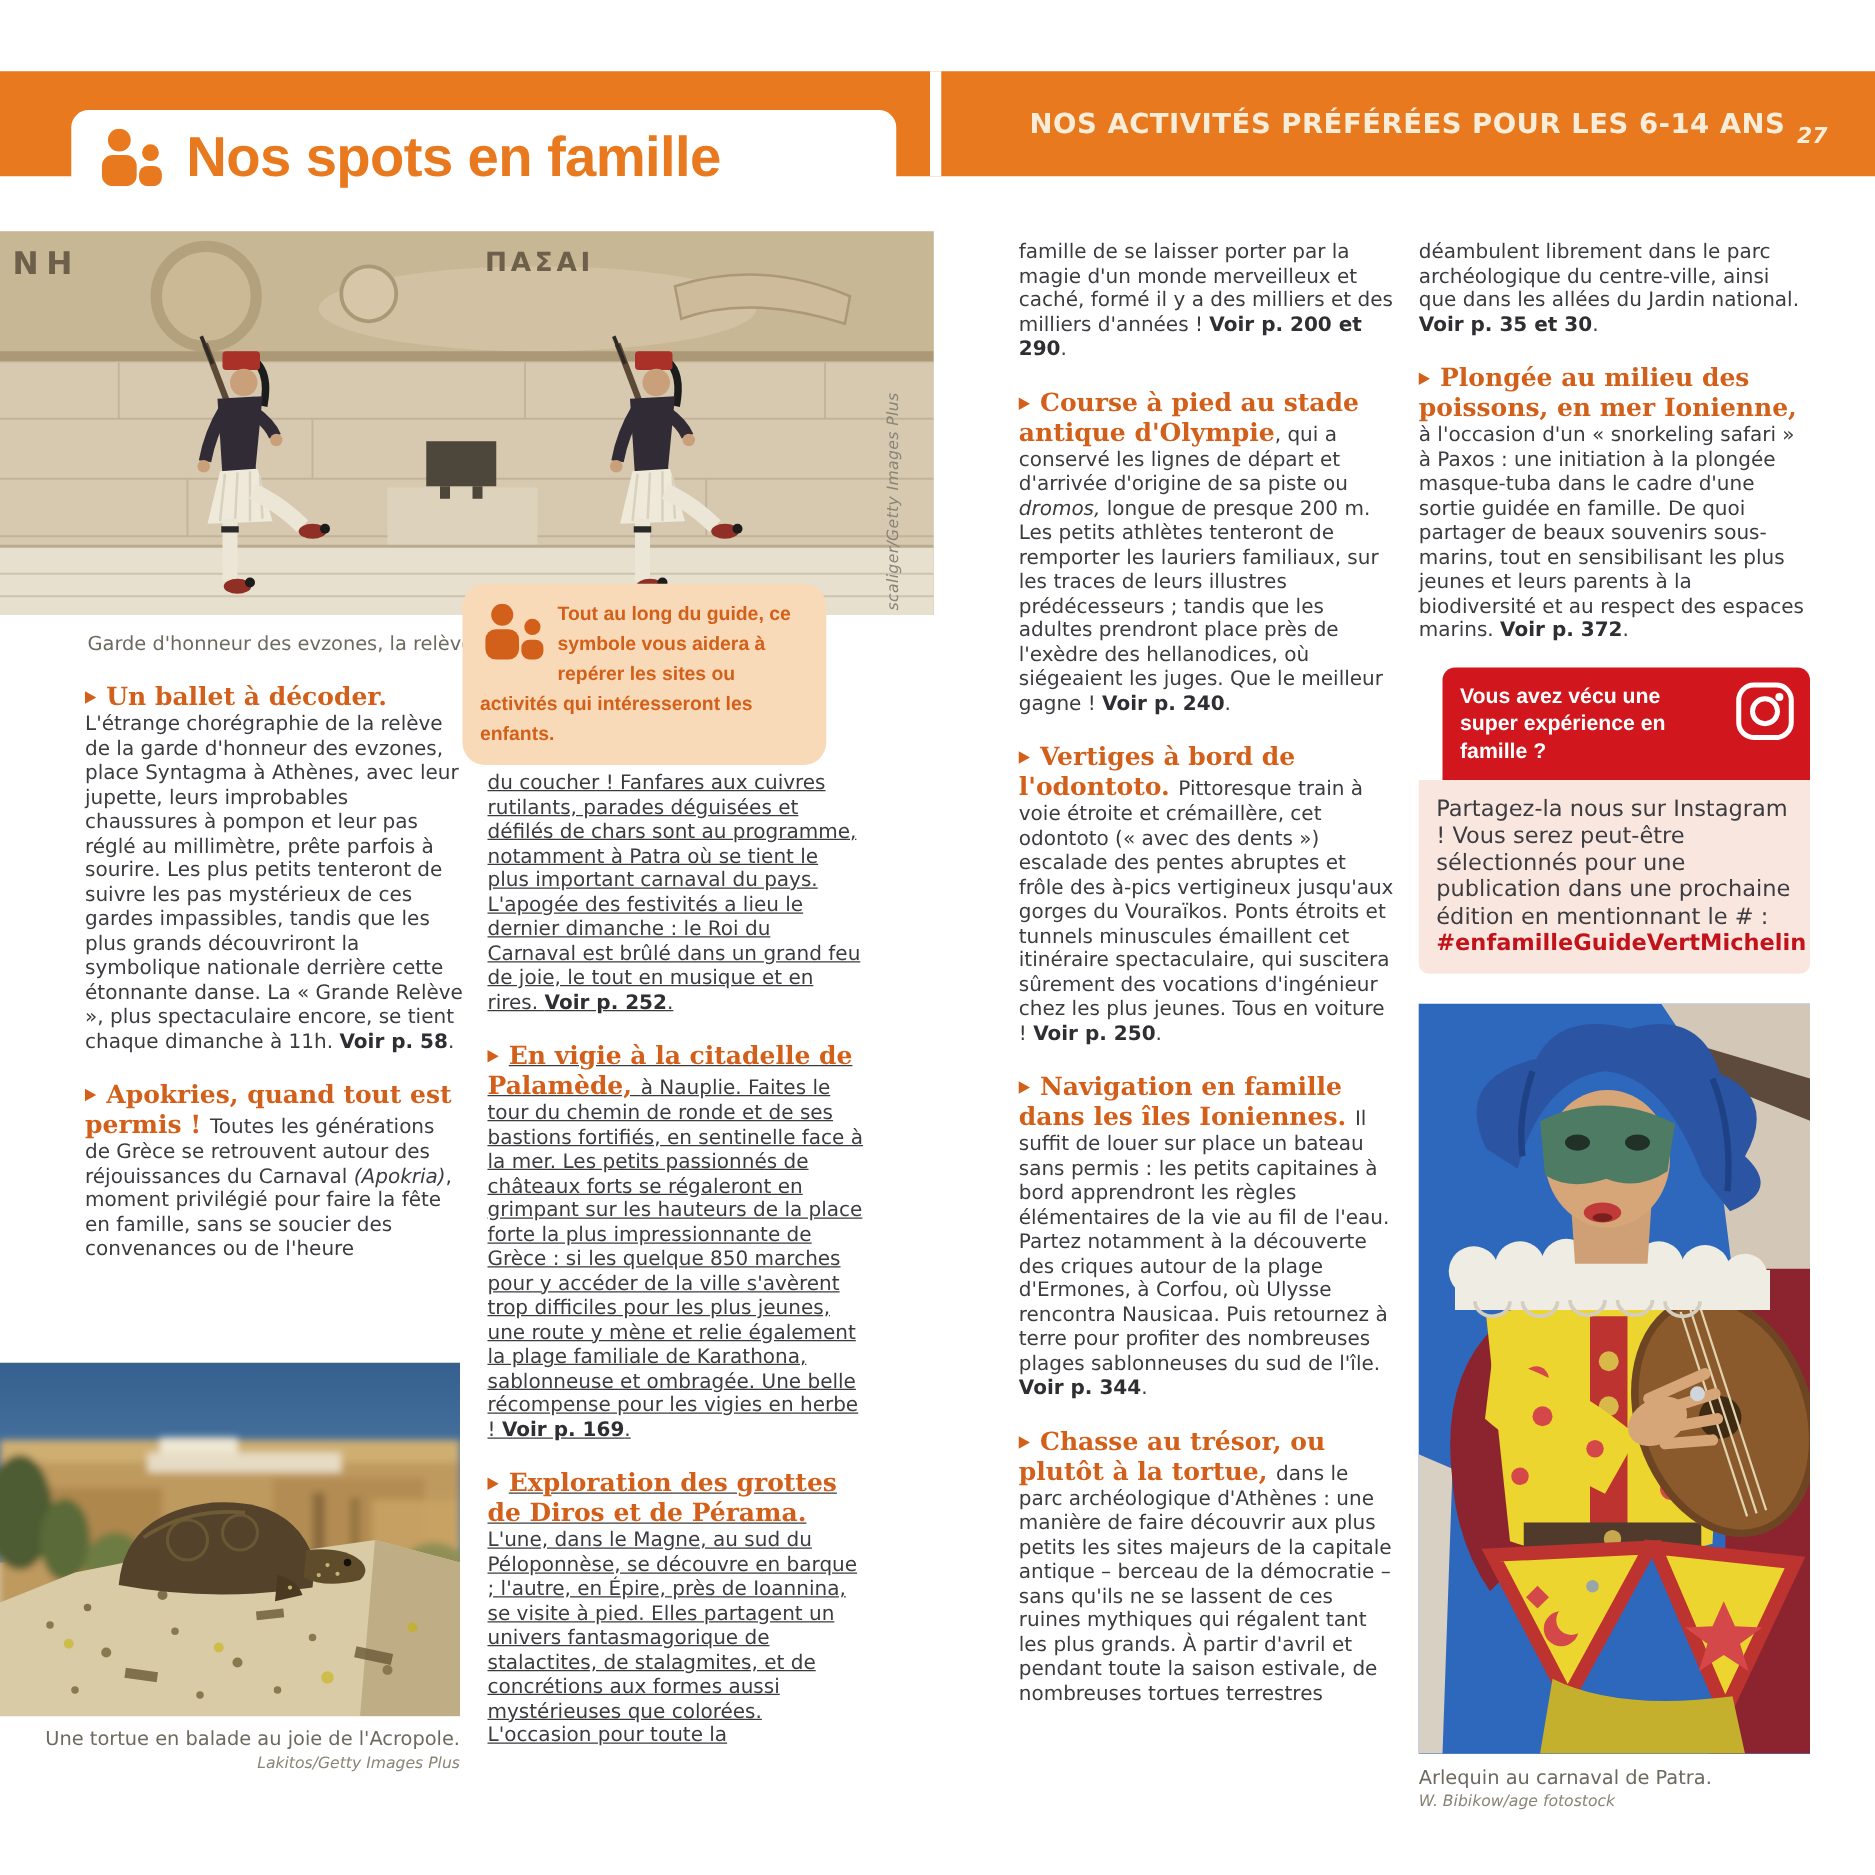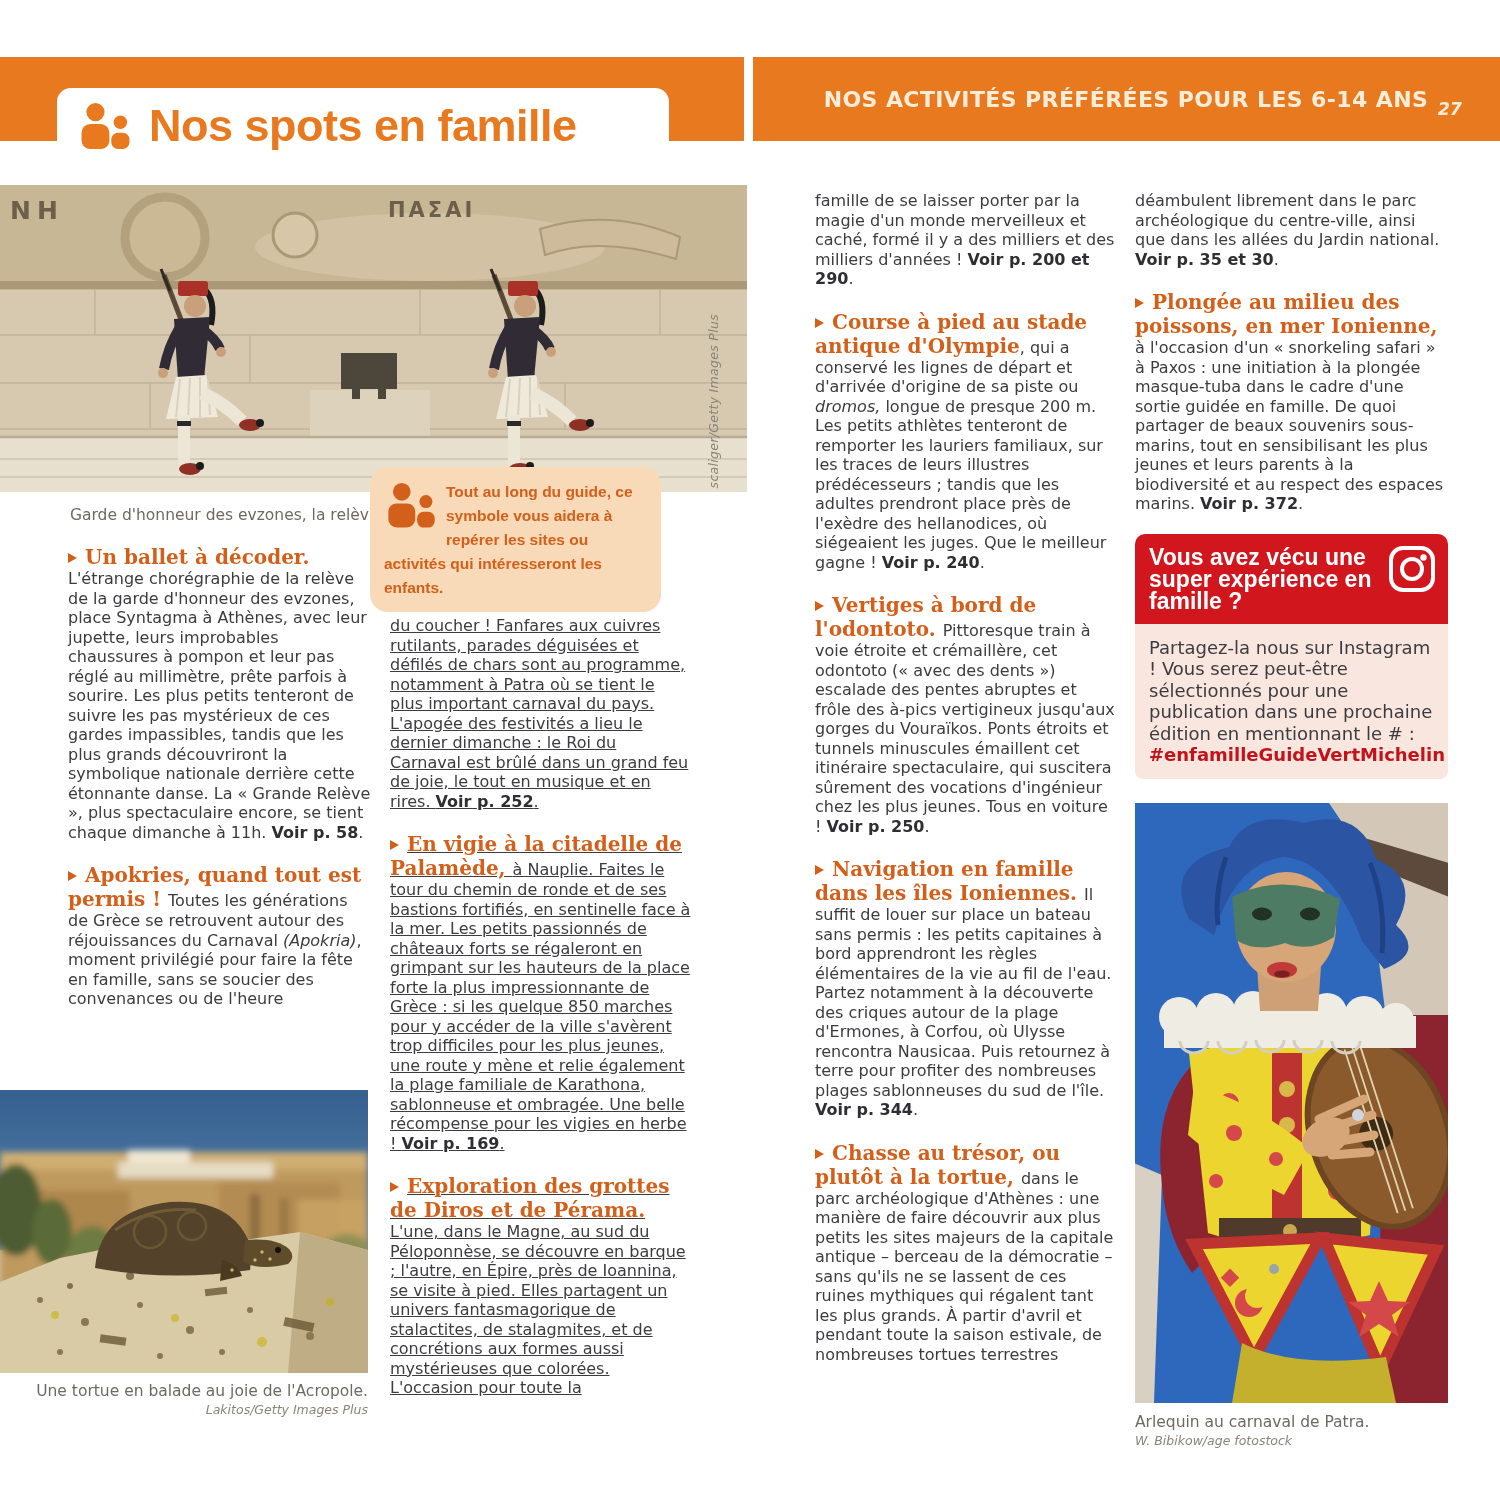--- a/index.html
+++ b/index.html
@@ -14,21 +14,21 @@
     --credit-ink:#8a8477;
     --cream:#f8edd9;
   }
   *{margin:0;padding:0;box-sizing:border-box;}
   html,body{background:#fff;}
   .page{position:relative;width:1500px;height:1500px;background:#fff;overflow:hidden;
         font-family:"DejaVu Sans","Liberation Sans",sans-serif;color:var(--body-ink);}
   
   .band{position:absolute;left:0;top:57px;width:1500px;height:84px;background:var(--brand-orange);}
   .gutter{position:absolute;left:744px;top:57px;width:9px;height:84px;background:#fff;}
-  .title-box{position:absolute;left:57px;top:88px;width:612px;height:76px;background:#fff;
+  .title-box{position:absolute;left:57px;top:88px;width:660px;height:76px;background:#fff;
              border-radius:14px;display:flex;align-items:center;padding:0 22px;gap:16px;z-index:2;}
   .title-box .ficon{color:var(--brand-orange);flex:0 0 auto;}
   .page-title{font-family:"Liberation Sans","DejaVu Sans",sans-serif;font-weight:bold;
               font-size:45px;letter-spacing:-0.5px;color:var(--brand-orange);white-space:nowrap;}
   .band-right{position:absolute;left:752px;top:57px;width:748px;height:84px;
               display:flex;align-items:center;justify-content:center;}
   .section-title{color:var(--cream);font-weight:bold;font-size:22px;letter-spacing:.4px;}
   .page-number{position:absolute;right:38px;top:0;height:104px;display:flex;align-items:center;
                color:var(--cream);font-weight:bold;font-size:17.5px;font-style:italic;}
   
@@ -59,22 +59,22 @@
          margin-right:8px;transform:translateY(-1px);}
   
   .callout{position:absolute;left:370px;top:467px;width:291px;background:var(--callout-bg);
            border-radius:18px;padding:13px 14px 12px 14px;z-index:3;}
   .callout .ficon{float:left;width:52px;margin:3px 8px 2px 2px;color:var(--heading-orange);}
   .callout-text{font-family:"Liberation Sans","DejaVu Sans",sans-serif;font-weight:bold;
                 font-size:15.5px;line-height:24px;color:var(--heading-orange);}
   
   .insta{margin-top:20px;width:313px;}
   .insta-head{position:relative;background:var(--insta-red);border-radius:10px 10px 0 0;
-              padding:12px 70px 12px 14px;color:#fff;font-weight:bold;font-size:23px;line-height:22px;
-              font-family:"Liberation Sans","DejaVu Sans",sans-serif;}
+              padding:12px 70px 12px 14px;color:#fff;font-weight:bold;font-size:17px;line-height:22px;
+              font-family:"Liberation Sans","DejaVu Sans",sans-serif;margin-left:19px;}
   .insta-icon{position:absolute;top:11px;right:12px;width:48px;height:48px;}
   .insta-body{background:var(--insta-bg);border-radius:0 0 8px 8px;padding:13px 14px;
               font-size:18px;line-height:21.5px;}
   .hashtag{font-weight:bold;color:var(--hashtag-red);}
   
   #photo-harlequin{position:relative;margin-top:24px;width:313px;height:600px;overflow:hidden;background:#2e68bd;}
   #photo-harlequin svg{display:block;width:100%;height:100%;}
   #caption-harlequin{margin-top:9px;}
 </style>
 </head>

